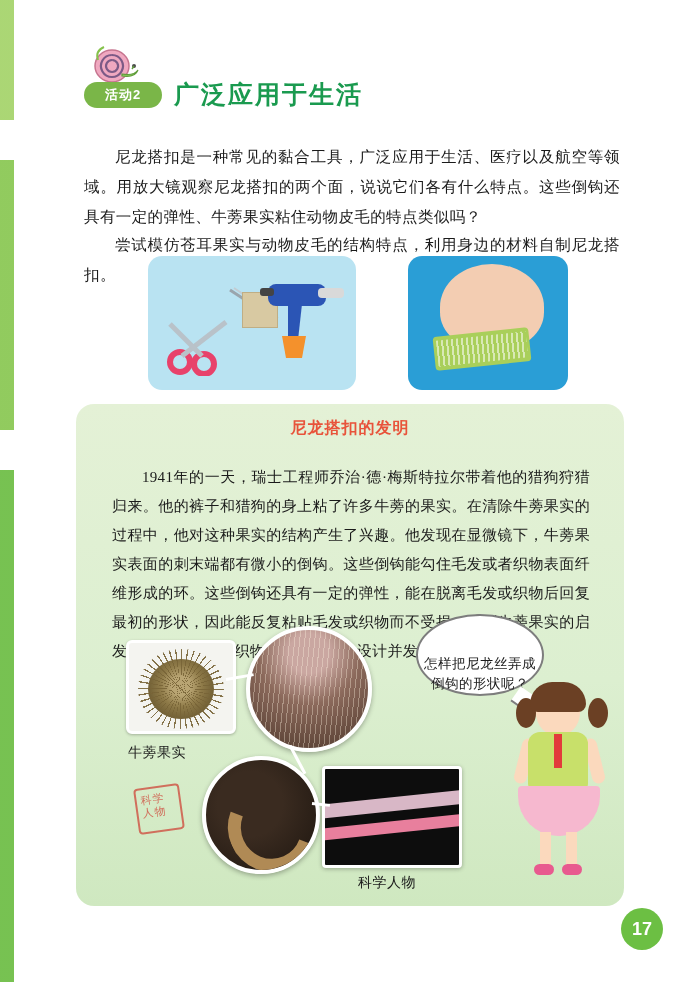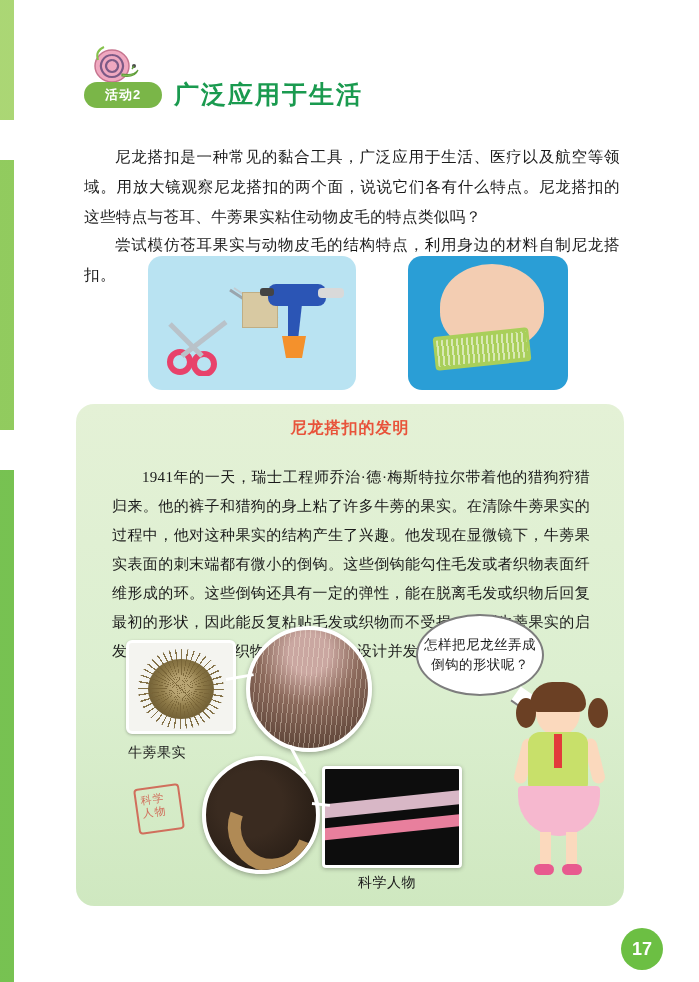--- a/index.html
+++ b/index.html
@@ -313,21 +313,21 @@
     position: absolute;
     left: 340px;
     top: 210px;
     width: 128px;
     height: 82px;
     background: #ffffff;
     border: 2px solid #7d7d7d;
     border-radius: 50%;
     box-sizing: border-box;
     display: flex;
-    align-items: center;
+    align-items: flex-end;
     justify-content: center;
     text-align: center;
   }
   .bubble span {
     display: block;
     font-size: 13.5px;
     line-height: 20px;
     color: #1a1a1a;
     letter-spacing: .5px;
   }
@@ -404,21 +404,21 @@
     background: #fbd9bd;
     border-radius: 7px;
   }
   .girl .arm.l { left: 8px; transform: rotate(14deg); }
   .girl .arm.r { left: 78px; transform: rotate(-14deg); }
 
   
   .page-number {
     position: absolute;
     right: 36px;
-    bottom: 12px;
+    bottom: 32px;
     width: 42px;
     height: 42px;
     border-radius: 50%;
     background: #6cbf43;
     color: #ffffff;
     font-family: "Liberation Sans", sans-serif;
     font-size: 18px;
     font-weight: bold;
     display: flex;
     align-items: center;
@@ -438,21 +438,21 @@
       <path d="M20 24 m0 -11 a11 11 0 1 1 -0.1 0 M20 24 m0 -6 a6 6 0 1 0 0.1 0" fill="none" stroke="#7c5a86" stroke-width="2.2"></path>
       <path d="M30 32 q12 2 16 -4 q-3 8 -16 6 z" fill="#8fcf5c" stroke="#5f9c3a" stroke-width="1.2"></path>
       <circle cx="42" cy="24" r="2" fill="#4a4a4a"></circle>
       <line x1="40" y1="27" x2="42" y2="24" stroke="#5f9c3a" stroke-width="1.4"></line>
       <path d="M6 18 q-3 -9 6 -13" fill="none" stroke="#86c24c" stroke-width="2"></path>
     </svg>
     <div class="activity-badge">活动2</div>
     <div class="activity-title">广泛应用于生活</div>
   </div>
 
-  <p class="para" id="para1">尼龙搭扣是一种常见的黏合工具，广泛应用于生活、医疗以及航空等领域。用放大镜观察尼龙搭扣的两个面，说说它们各有什么特点。尼龙搭扣的这些特点与苍耳、牛蒡果实粘住动物皮毛的特点类似吗？</p>
+  <p class="para" id="para1">尼龙搭扣是一种常见的黏合工具，广泛应用于生活、医疗以及航空等领域。用放大镜观察尼龙搭扣的两个面，说说它们各有什么特点。这些倒钩还具有一定的弹性、牛蒡果实粘住动物皮毛的特点类似吗？</p>
   <p class="para" id="para2">尝试模仿苍耳果实与动物皮毛的结构特点，利用身边的材料自制尼龙搭扣。</p>
 
   <div class="photo-row">
     <div class="photo photo-tools">
       <svg class="scissors" viewBox="0 0 70 58">
         <circle cx="14" cy="44" r="10" fill="none" stroke="#e8426b" stroke-width="6"></circle>
         <circle cx="38" cy="46" r="10" fill="none" stroke="#e8426b" stroke-width="6"></circle>
         <line x1="16" y1="38" x2="60" y2="4" stroke="#b9c2c9" stroke-width="5"></line>
         <line x1="36" y1="38" x2="4" y2="6" stroke="#b9c2c9" stroke-width="5"></line>
       </svg>

